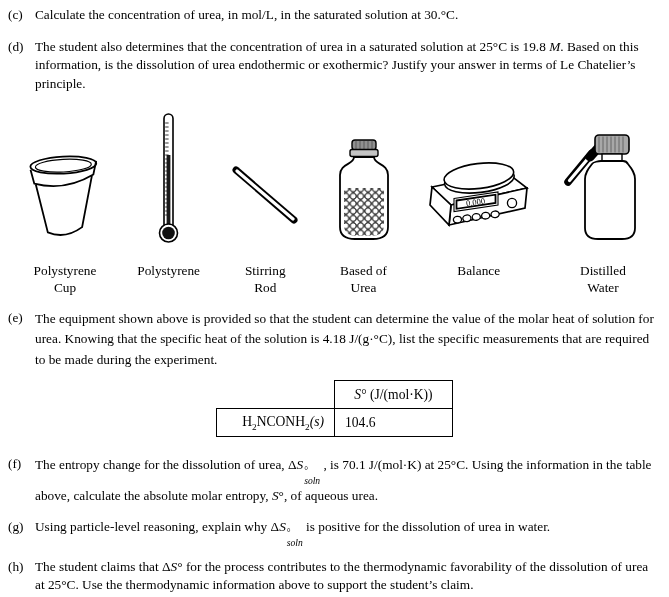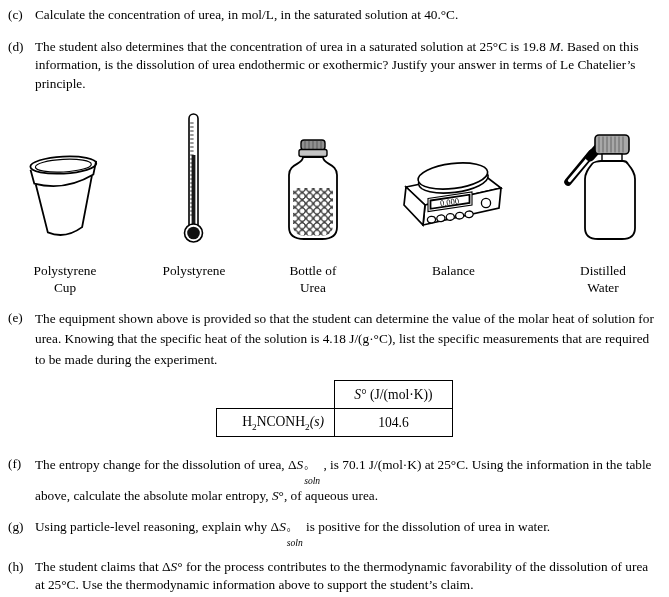--- a/index.html
+++ b/index.html
@@ -25,32 +25,32 @@
   .equip{display:flex;flex-direction:column;align-items:center;margin:0;}
   .equip-img{height:134px;display:flex;align-items:flex-end;justify-content:center;}
   .equip-cap{text-align:center;margin-top:20px;line-height:1.25;font-size:13.3px;}
   .equip-cap span{display:block;}
   
   .stable{border-collapse:collapse;margin:4px auto 18px auto;}
   .stable td{border:1.6px solid #000;height:28px;box-sizing:border-box;
              padding:1px 10px;font-size:13.6px;}
   .stable td.cell-empty{border:none;}
   .stable td.cell-species{min-width:118px;text-align:right;}
-  .stable td.cell-value{min-width:118px;text-align:center;}
+  .stable td.cell-value{min-width:118px;text-align:left;}
   .stable td.cell-header{text-align:center;margin-left:32px;}
   sub{font-size:0.68em;}
 </style>
 </head>
 <body>
 
 <div class="page">
 
   <div class="q">
     <span class="qlabel">(c)</span>
-    <div class="qtext"><span>Calculate the concentration of urea, in mol/L, in the saturated solution at 40.°C.</span></div>
+    <div class="qtext"><span>Calculate the concentration of urea, in mol/L, in the saturated solution at 30.°C.</span></div>
   </div>
 
   <div class="q gap-lg">
     <span class="qlabel">(d)</span>
     <div class="qtext"><span>The student also determines that the concentration of urea in a saturated solution at 25°C is 19.8 </span><i class="var">M</i><span>. Based on this information, is the dissolution of urea endothermic or exothermic? Justify your answer in terms of Le Chatelier’s principle.</span></div>
   </div>
 
   <div class="equip-row">
 
     <figure class="equip">
@@ -105,20 +105,32 @@
           <circle cx="12.5" cy="122" r="9" fill="#fff" stroke="#000" stroke-width="1.6"></circle>
           <circle cx="12.5" cy="122" r="6.3" fill="#111"></circle>
         </svg>
       </div>
       <figcaption class="equip-cap">
         <span>Polystyrene</span>
         <span></span>
       </figcaption>
     </figure>
 
+    <figure class="equip">
+      <div class="equip-img">
+        <svg width="72" height="66" viewBox="0 0 72 66" style="margin-bottom:14px">
+          <line x1="7" y1="7" x2="65" y2="57" stroke="#000" stroke-width="7" stroke-linecap="round"></line>
+          <line x1="8" y1="8" x2="64" y2="56" stroke="#fff" stroke-width="3.2" stroke-linecap="round"></line>
+        </svg>
+      </div>
+      <figcaption class="equip-cap">
+        <span>Stirring</span>
+        <span>Rod</span>
+      </figcaption>
+    </figure>
 
     <figure class="equip">
       <div class="equip-img">
         <svg width="66" height="106" viewBox="0 0 66 106">
           <defs>
             <pattern id="beads" patternUnits="userSpaceOnUse" width="7.4" height="7.4">
               <rect width="7.4" height="7.4" fill="#fff"></rect>
               <circle cx="3.7" cy="3.7" r="3.0" fill="#fff" stroke="#000" stroke-width="0.9"></circle>
               <circle cx="0" cy="0" r="3.0" fill="#fff" stroke="#000" stroke-width="0.9"></circle>
               <circle cx="7.4" cy="0" r="3.0" fill="#fff" stroke="#000" stroke-width="0.9"></circle>
@@ -133,21 +145,21 @@
             <line x1="33" y1="4" x2="33" y2="12"></line>
               <line x1="37" y1="4" x2="37" y2="12"></line>
             <line x1="41" y1="4" x2="41" y2="12"></line>
           </g>
           <rect x="19" y="12.5" width="28" height="7" rx="2" fill="#c4c4c4" stroke="#000" stroke-width="1.4"></rect>
           <path d="M23,20 C23,28 9,26 9,38 L9,90 C9,99 15,102 24,102 L42,102 C51,102 57,99 57,90 L57,38 C57,26 43,28 43,20 Z" fill="#fff" stroke="#000" stroke-width="1.8"></path>
           <path d="M13,51 L53,51 L53,88 C53,96 48,98.5 42,98.5 L24,98.5 C18,98.5 13,96 13,88 Z" fill="url(#beads)"></path>
         </svg>
       </div>
       <figcaption class="equip-cap">
-        <span>Bottle of</span>
+        <span>Based of</span>
         <span>Urea</span>
       </figcaption>
     </figure>
 
     <figure class="equip">
       <div class="equip-img">
         <svg width="106" height="96" viewBox="0 0 106 96" style="margin-bottom:6px">
           <polygon points="6,46 80,31 101,47 25,64" fill="#fff" stroke="#000" stroke-width="1.7"></polygon>
           <g transform="rotate(-7 53 36)">
             <ellipse cx="53" cy="39" rx="35" ry="12.5" fill="#fff" stroke="#000" stroke-width="1.6"></ellipse>

